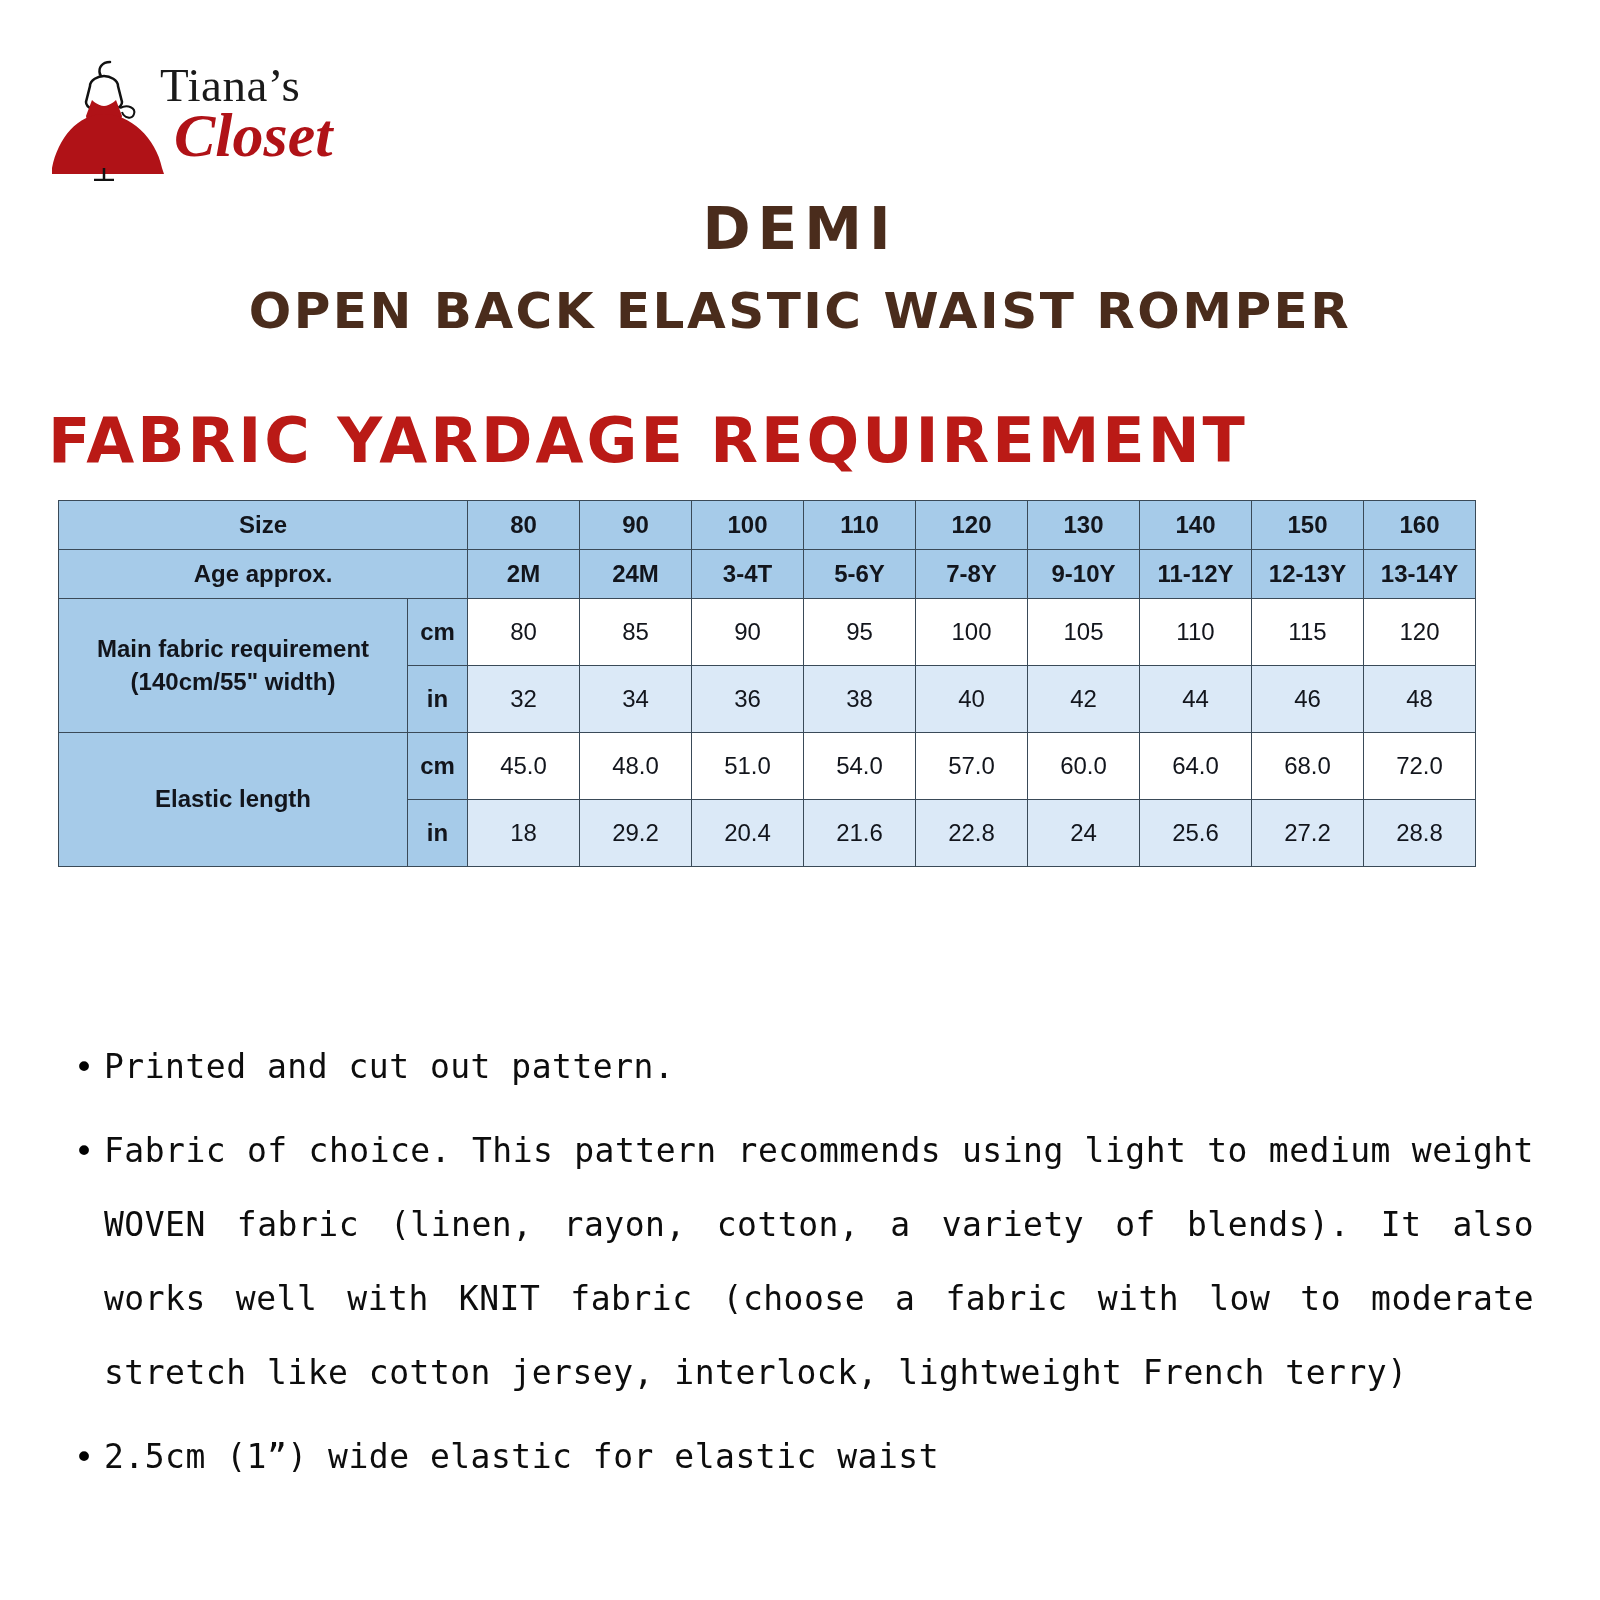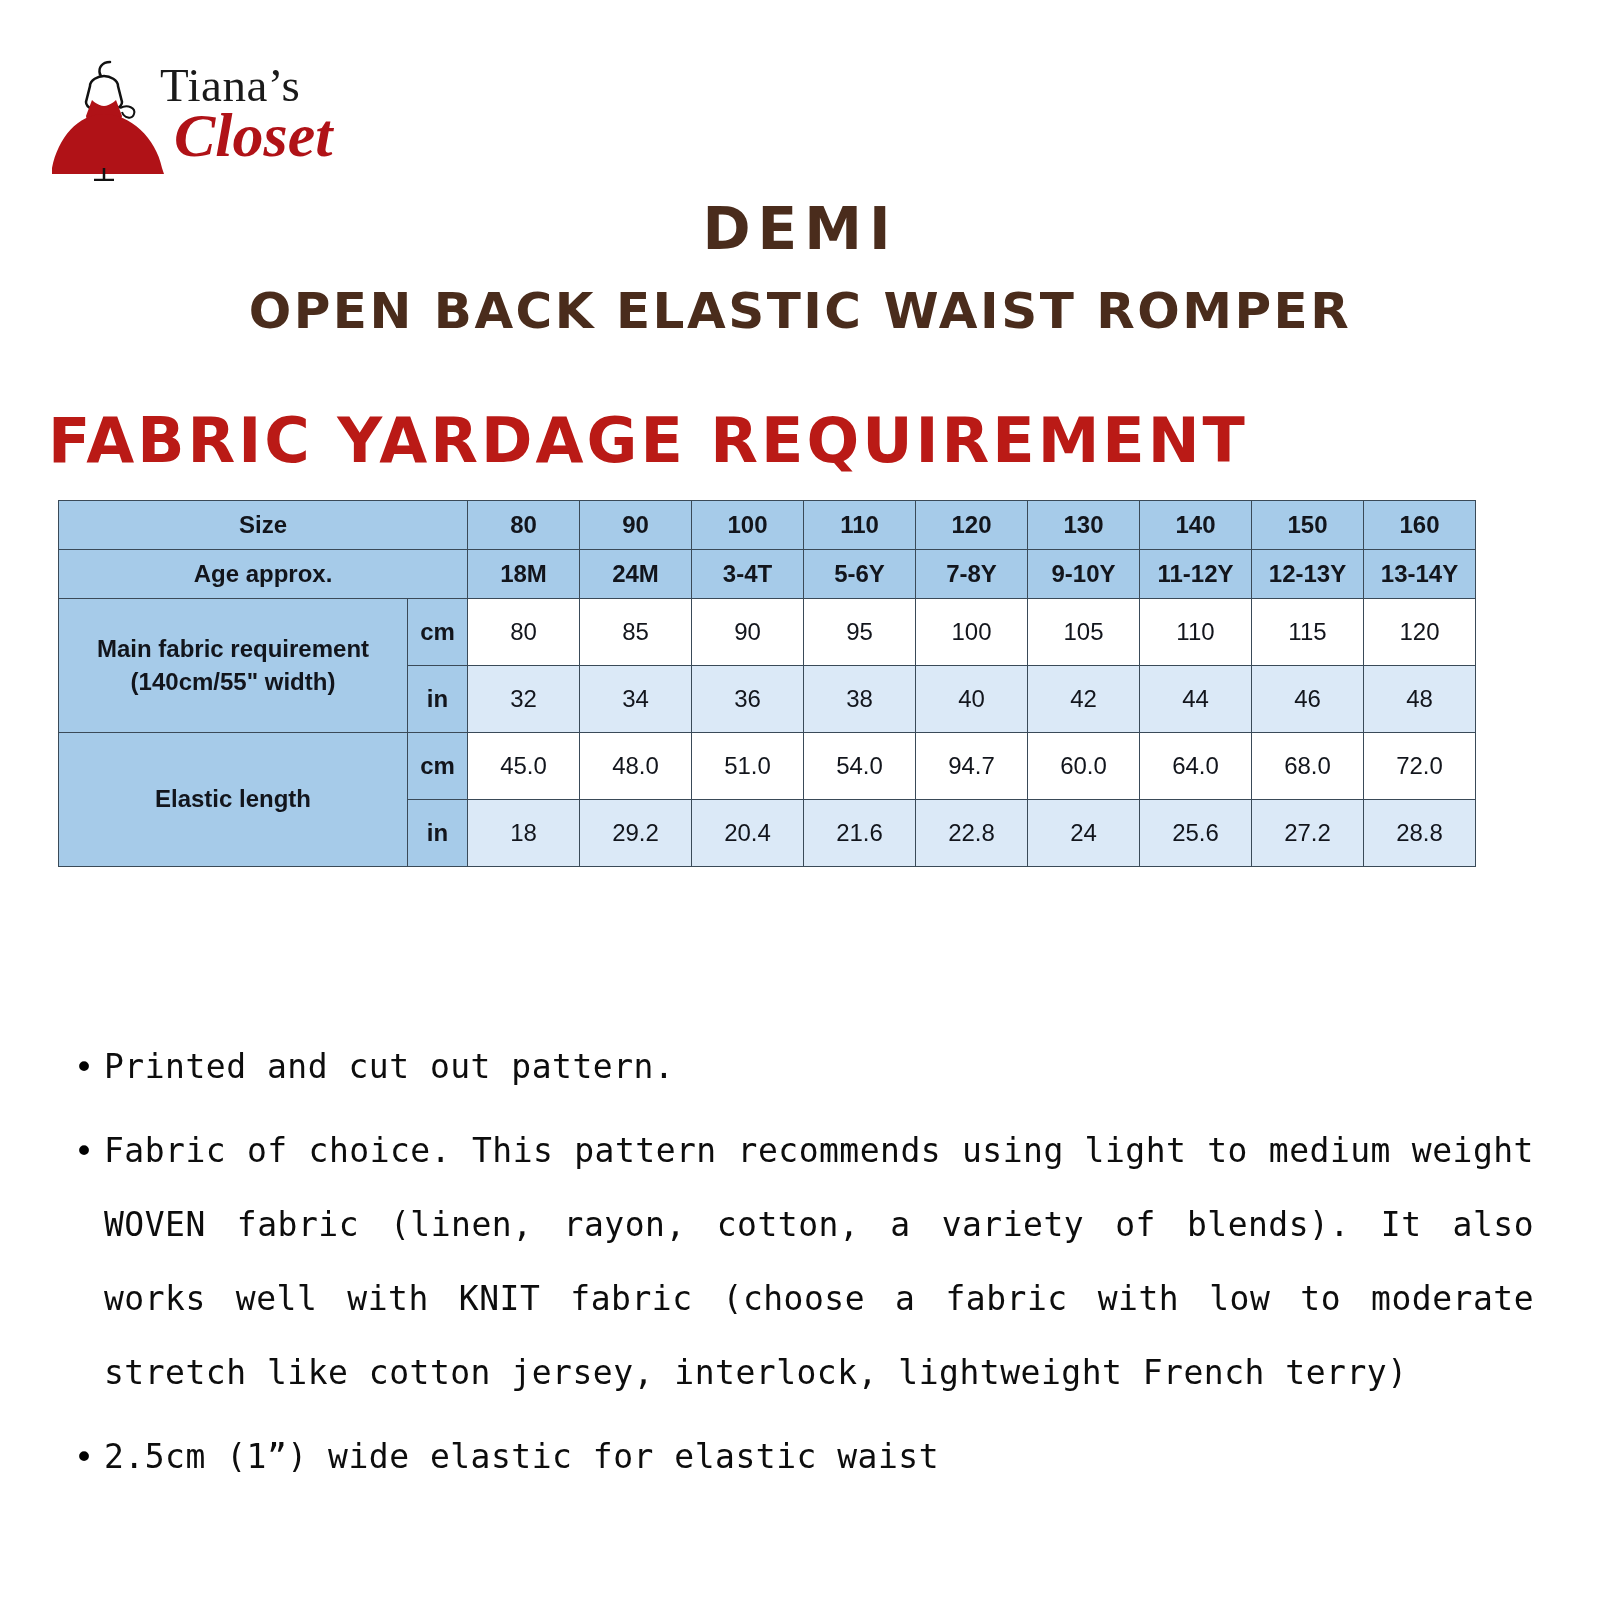--- a/index.html
+++ b/index.html
@@ -194,21 +194,21 @@
         <td class="hdr">100</td>
         <td class="hdr">110</td>
         <td class="hdr">120</td>
         <td class="hdr">130</td>
         <td class="hdr">140</td>
         <td class="hdr">150</td>
         <td class="hdr">160</td>
       </tr>
       <tr class="r-h">
         <td class="hdr" colspan="2">Age approx.</td>
-        <td class="hdr">18M</td>
+        <td class="hdr">2M</td>
         <td class="hdr">24M</td>
         <td class="hdr">3-4T</td>
         <td class="hdr">5-6Y</td>
         <td class="hdr">7-8Y</td>
         <td class="hdr">9-10Y</td>
         <td class="hdr">11-12Y</td>
         <td class="hdr">12-13Y</td>
         <td class="hdr">13-14Y</td>
       </tr>
       <tr class="r-d">
@@ -239,21 +239,21 @@
         <td class="val-tint">46</td>
         <td class="val-tint">48</td>
       </tr>
       <tr class="r-d">
         <td class="rowlabel" rowspan="2">Elastic length</td>
         <td class="unit">cm</td>
         <td class="val-white">45.0</td>
         <td class="val-white">48.0</td>
         <td class="val-white">51.0</td>
         <td class="val-white">54.0</td>
-        <td class="val-white">94.7</td>
+        <td class="val-white">57.0</td>
         <td class="val-white">60.0</td>
         <td class="val-white">64.0</td>
         <td class="val-white">68.0</td>
         <td class="val-white">72.0</td>
       </tr>
       <tr class="r-d">
         <td class="unit">in</td>
         <td class="val-tint">18</td>
         <td class="val-tint">29.2</td>
         <td class="val-tint">20.4</td>

